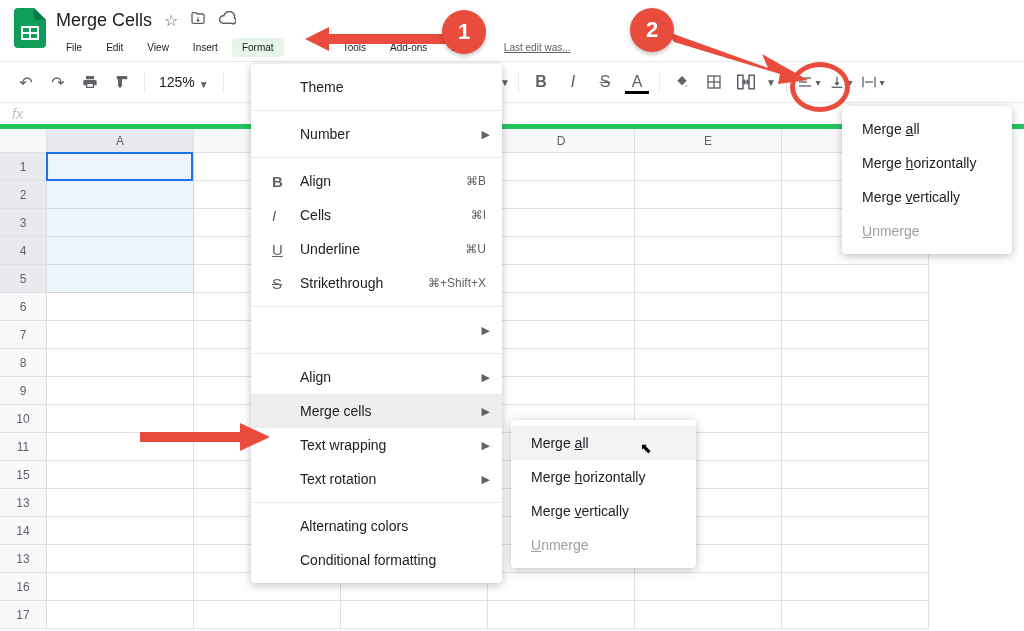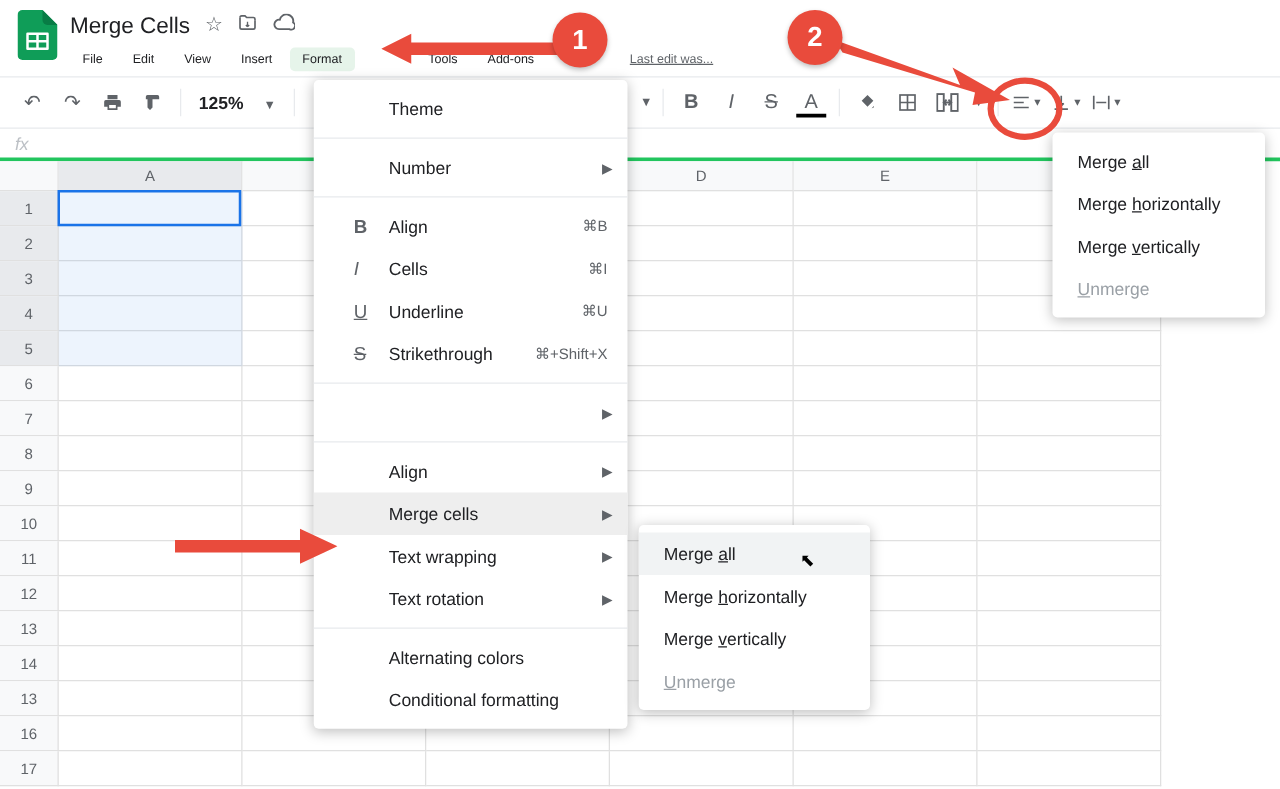--- a/index.html
+++ b/index.html
@@ -9,45 +9,45 @@
   .title-area { margin-left:6px; }
   .doc-title { font-size:18px; color:#202124; display:flex; align-items:center; gap:12px; height:24px;}
   .doc-title .star,.doc-title .move,.doc-title .cloud { color:#5f6368; font-size:16px; cursor:pointer;}
   .menubar { display:flex; gap:4px; margin-top:6px; font-size:10px; color:#202124;}
   .menubar .item { padding:4px 10px; border-radius:4px; cursor:pointer; white-space:nowrap;}
   .menubar .item.active { background:#e6f4ea; }
   .last-edit { color:#5f6368; text-decoration:underline; margin-left:8px;}
   .toolbar { display:flex; align-items:center; gap:4px; border-top:1px solid #e8eaed; border-bottom:1px solid #e8eaed; padding:5px 12px; height:42px; margin-top:4px;}
   .tb-btn { width:28px; height:28px; display:flex; align-items:center; justify-content:center; color:#5f6368; border-radius:3px; cursor:pointer; font-size:16px;}
   .tb-sep { width:1px; height:22px; background:#e8eaed; margin:0 4px;}
-  .zoom { display:flex; align-items:flex-end; gap:16px; font-size:14px; color:#202124; padding:0 6px; cursor:pointer;font-weight:bold;}
+  .zoom { display:flex; align-items:flex-end; gap:4px; font-size:14px; color:#202124; padding:0 6px; cursor:pointer;}
   .caret { font-size:10px; color:#5f6368;}
   .fontsize-box { display:flex; align-items:center; gap:4px; font-size:14px;}
   .bold-btn { font-weight:bold; }
   .italic-btn { font-style:italic;}
   .strike-btn { text-decoration:line-through;}
   .color-a { position:relative;}
   .color-a::after{content:""; display:block; position:absolute; left:2px; right:2px; bottom:2px; height:3px; background:#000;}
-  .fx-bar { display:flex; align-items:center; height:26px; border-bottom:3px solid #22c55e;}
+  .fx-bar { display:flex; align-items:center; height:26px; border-bottom:5px solid #22c55e;}
   .fx-label { width:46px; color:#bdc1c6; font-style:italic; font-size:14px; padding-left:12px;}
   .sheet { position:relative; }
   .col-headers { display:flex; height:24px; }
   .corner { width:47px; border-right:1px solid #e0e0e0; border-bottom:1px solid #e0e0e0; background:#f8f9fa;}
   .col { width:147px; text-align:center; font-size:12px; color:#5f6368; border-right:1px solid #e0e0e0; border-bottom:1px solid #e0e0e0; background:#f8f9fa; line-height:24px;}
   .col.selected { background:#e8eaed;}
   .rows { }
   .row { display:flex; height:28px;}
   .rowhead { width:47px; text-align:center; font-size:12px; color:#5f6368; border-right:1px solid #e0e0e0; border-bottom:1px solid #e0e0e0; background:#f8f9fa; line-height:28px;}
   .rowhead.selected { background:#e8eaed;}
   .cell { width:147px; border-right:1px solid #e0e0e0; border-bottom:1px solid #e0e0e0;}
   .sel-rect { position:absolute; border:2px solid #1a73e8; pointer-events:none; }
   .sel-shade { position:absolute; background:rgba(26,115,232,0.08); pointer-events:none; }
   
   .menu { position:absolute; background:#fff; border-radius:4px; box-shadow:0 2px 10px rgba(0,0,0,0.25); padding:6px 0; font-size:14px; color:#202124; z-index:50;}
-  .menu .mitem { display:flex; align-items:center; padding:8px 16px 8px 32px; min-height:34px; cursor:pointer; position:relative;}
+  .menu .mitem { display:flex; align-items:center; padding:8px 16px 8px 21px; min-height:34px; cursor:pointer; position:relative;}
   .menu .mitem.highlight { background:#eeeeee;}
   .menu .micon { width:28px; color:#5f6368; font-size:15px; text-align:left;}
   .menu .mlabel { flex:1;}
   .menu .mshortcut { color:#5f6368; font-size:12px; margin-left:24px;}
   .menu .sub-indicator { position:absolute; right:12px; color:#5f6368; font-size:11px;}
   .menu hr { border:none; border-top:1px solid #e8eaed; margin:6px 0;}
   .submenu { position:absolute; background:#fff; border-radius:4px; box-shadow:0 2px 10px rgba(0,0,0,0.25); padding:6px 0; font-size:14px; z-index:60;}
   .submenu .sitem { padding:9px 20px; cursor:pointer; white-space:nowrap;}
   .submenu .sitem:hover,.submenu .sitem.highlight { background:#f1f3f4;}
   .submenu .sitem.disabled { color:#9aa0a6; cursor:default;}
@@ -285,21 +285,21 @@
       <div class="row">
         <div class="rowhead">11</div>
         <div class="cell"></div>
         <div class="cell"></div>
         <div class="cell"></div>
         <div class="cell"></div>
         <div class="cell"></div>
         <div class="cell"></div>
       </div>
       <div class="row">
-        <div class="rowhead">12</div>
+        <div class="rowhead">15</div>
         <div class="cell"></div>
         <div class="cell"></div>
         <div class="cell"></div>
         <div class="cell"></div>
         <div class="cell"></div>
         <div class="cell"></div>
       </div>
       <div class="row">
         <div class="rowhead">13</div>
         <div class="cell"></div>

